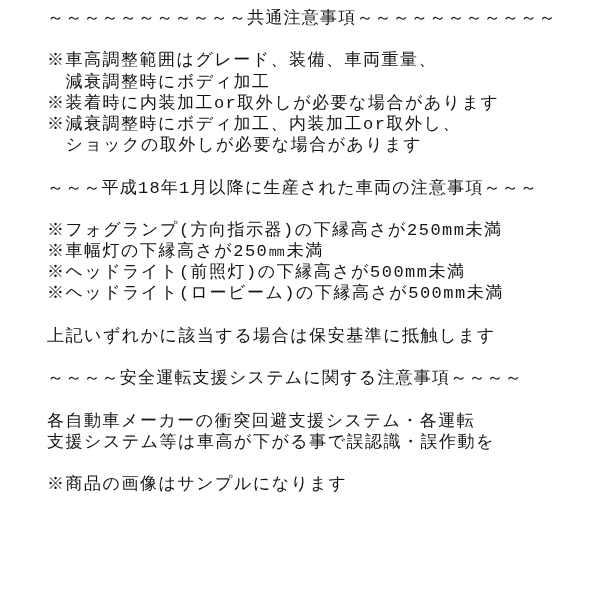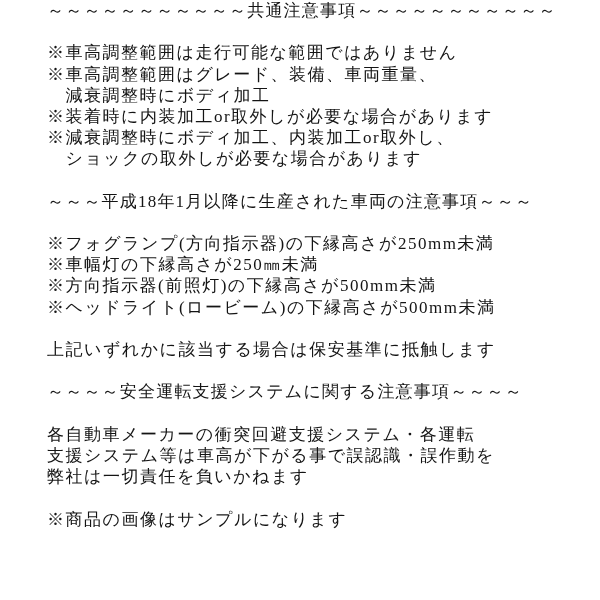--- a/index.html
+++ b/index.html
@@ -5,61 +5,59 @@
   html, body { margin: 0; padding: 0; }
   .page {
     position: relative;
     width: 600px;
     height: 600px;
     background: #ffffff;
     overflow: hidden;
   }
   .doc {
     position: absolute;
-    top: 0;
+    top: 8px;
     left: 47px;
     right: 10px;
-    font-family: Liberation Serif, serif;
+    font-family: Liberation Mono, monospace;
     font-size: 17px;
     font-weight: 500;
     color: #141414;
     letter-spacing: 1.5px;
   }
   .line {
     height: 21.2px;
     line-height: 21.2px;
     white-space: pre;
   }
   .line.header { letter-spacing: 1.2px; }
   .line.blank  { letter-spacing: 0; }
 </style>
 </head>
 <body>
 
 <div class="page">
   <div class="doc" id="doc">
       <div class="line header">～～～～～～～～～～～共通注意事項～～～～～～～～～～～</div>
       <div class="line blank"></div>
-      <div class="line body">※車高調整範囲は走行可能な範囲ではありません</div>
       <div class="line body">※車高調整範囲はグレード、装備、車両重量、</div>
       <div class="line body">　減衰調整時にボディ加工</div>
       <div class="line body">※装着時に内装加工or取外しが必要な場合があります</div>
       <div class="line body">※減衰調整時にボディ加工、内装加工or取外し、</div>
       <div class="line body">　ショックの取外しが必要な場合があります</div>
       <div class="line blank"></div>
       <div class="line header">～～～平成18年1月以降に生産された車両の注意事項～～～</div>
       <div class="line blank"></div>
       <div class="line body">※フォグランプ(方向指示器)の下縁高さが250mm未満</div>
       <div class="line body">※車幅灯の下縁高さが250㎜未満</div>
-      <div class="line body">※方向指示器(前照灯)の下縁高さが500mm未満</div>
+      <div class="line body">※ヘッドライト(前照灯)の下縁高さが500mm未満</div>
       <div class="line body">※ヘッドライト(ロービーム)の下縁高さが500mm未満</div>
       <div class="line blank"></div>
       <div class="line body">上記いずれかに該当する場合は保安基準に抵触します</div>
       <div class="line blank"></div>
       <div class="line header">～～～～安全運転支援システムに関する注意事項～～～～</div>
       <div class="line blank"></div>
       <div class="line body">各自動車メーカーの衝突回避支援システム・各運転</div>
       <div class="line body">支援システム等は車高が下がる事で誤認識・誤作動を</div>
-      <div class="line body">弊社は一切責任を負いかねます</div>
       <div class="line blank"></div>
       <div class="line body">※商品の画像はサンプルになります</div>
     </div>
 </div>
 
 </body></html>

